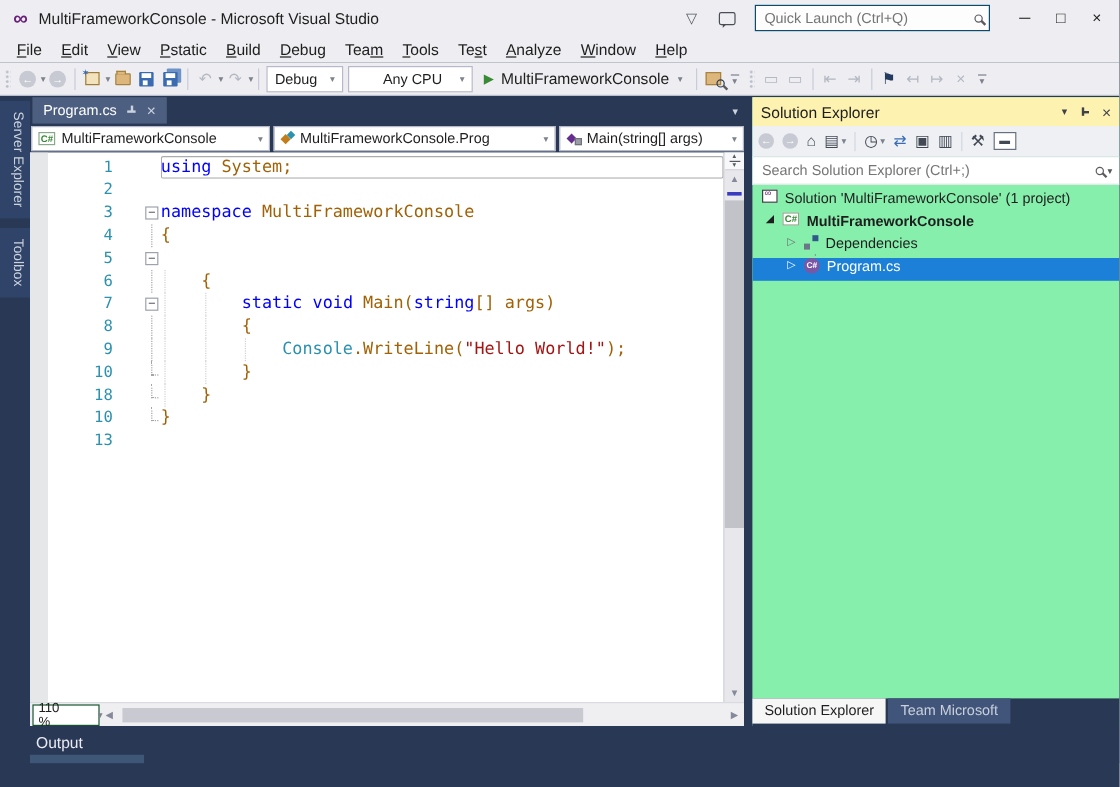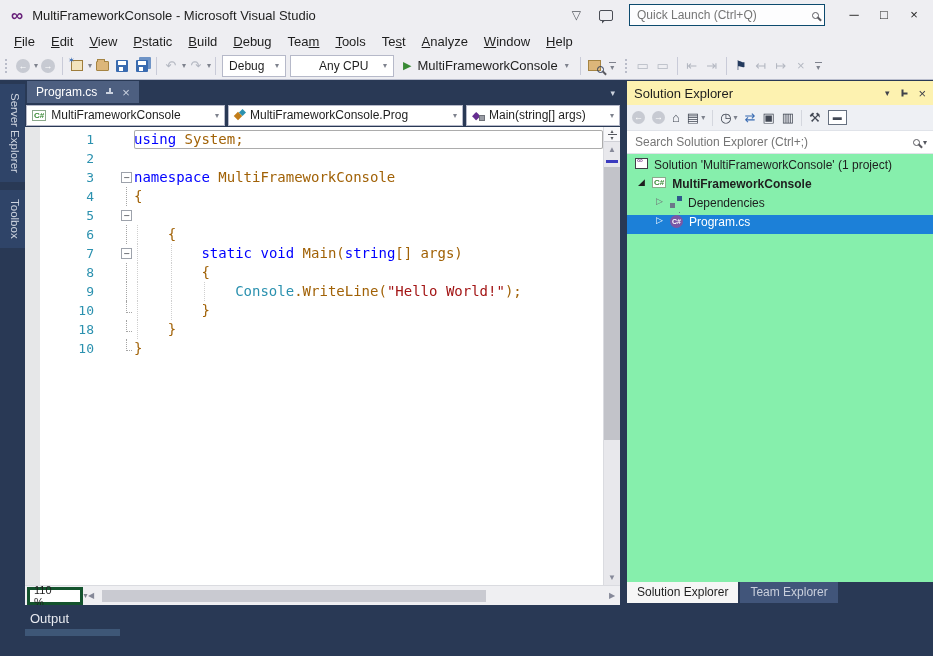--- a/index.html
+++ b/index.html
@@ -97,21 +97,21 @@
 
   .vscroll{width:17px;background:#E8E8EC;display:flex;flex-direction:column;border-left:1px solid #DADBE0;}
   .split-btn{height:15px;background:#F8F8FA;border-bottom:1px solid #CFD0D6;display:flex;flex-direction:column;align-items:center;justify-content:center;color:#55585F;}
   .split-btn i{display:block;width:9px;height:1px;background:#55585F;margin:1px 0;}
   .split-btn span{font-size:6px;line-height:4px;}
   .vs-arrow{height:15px;text-align:center;font-size:8px;color:#868999;line-height:15px;}
   .vtrack{flex:1;position:relative;}
   .vmarker{position:absolute;left:2px;right:2px;top:3px;height:3px;background:#3B3BBF;}
   .vthumb{position:absolute;left:0;right:0;top:10px;height:66%;background:#C2C3C9;}
   .editor-bottom{height:20px;background:#EFEFF2;display:flex;align-items:center;border-top:1px solid #DADBE0;}
-  .zoom-combo{width:56px;height:18px;background:#FFF;border:3px solid #14532d;display:flex;align-items:center;font-size:11px;color:#1E1E1E;padding:0 4px;margin-left:2px;gap:32px;}
+  .zoom-combo{width:56px;height:18px;background:#FFF;border:1px solid #14532d;display:flex;align-items:center;font-size:11px;color:#1E1E1E;padding:0 4px;margin-left:2px;gap:32px;}
   .zoom-combo .dd{margin-left:auto;}
   .hs-arrow{width:16px;text-align:center;font-size:8px;color:#868999;}
   .htrack{flex:1;position:relative;height:12px;}
   .hthumb{position:absolute;left:3px;top:0;height:12px;width:76%;background:#C9CAD1;}
 
   .splitter{width:7px;background:#293955;}
 
   
   .se{width:306px;display:flex;flex-direction:column;background:#86efac;}
   .se-title{height:24px;background:#FDF2B0;display:flex;align-items:center;padding:0 7px;font-size:13px;color:#1E1E1E;}
@@ -367,20 +367,25 @@
               <div class="code-line">
                 <div class="ln">18</div>
                 <div class="fold fold-end"></div>
                 <div class="code-text"><span class="guide" style="left: 3px;"></span><span class="tok-pl">    }</span></div>
               </div>
               <div class="code-line">
                 <div class="ln">10</div>
                 <div class="fold fold-end"></div>
                 <div class="code-text"><span class="tok-pl">}</span></div>
               </div>
+              <div class="code-line">
+                <div class="ln">13</div>
+                <div class="fold"></div>
+                <div class="code-text"></div>
+              </div>
             </div>
         </div>
         <div class="vscroll">
           <div class="split-btn">
               <span>▴</span>
               <i></i>
               <span>▾</span>
             </div>
           <div class="vs-arrow">▲</div>
           <div class="vtrack">
@@ -460,21 +465,21 @@
           <span>Dependencies</span>
         </div>
         <div class="tree-row selected" style="padding-left:28px;">
           <span class="tw">▷</span>
           <span class="cs-file">C#</span>
           <span>Program.cs</span>
         </div>
       </div>
       <div class="se-doctabs">
         <span class="se-doctab active">Solution Explorer</span>
-        <span class="se-doctab inactive">Team Explorer</span>
+        <span class="se-doctab inactive">Team Microsoft</span>
       </div>
     </div>
   </div>
 
   <div class="output-strip">
     <span class="output-label">Output</span>
     <span class="output-stub"></span>
   </div>
 
 </div>

